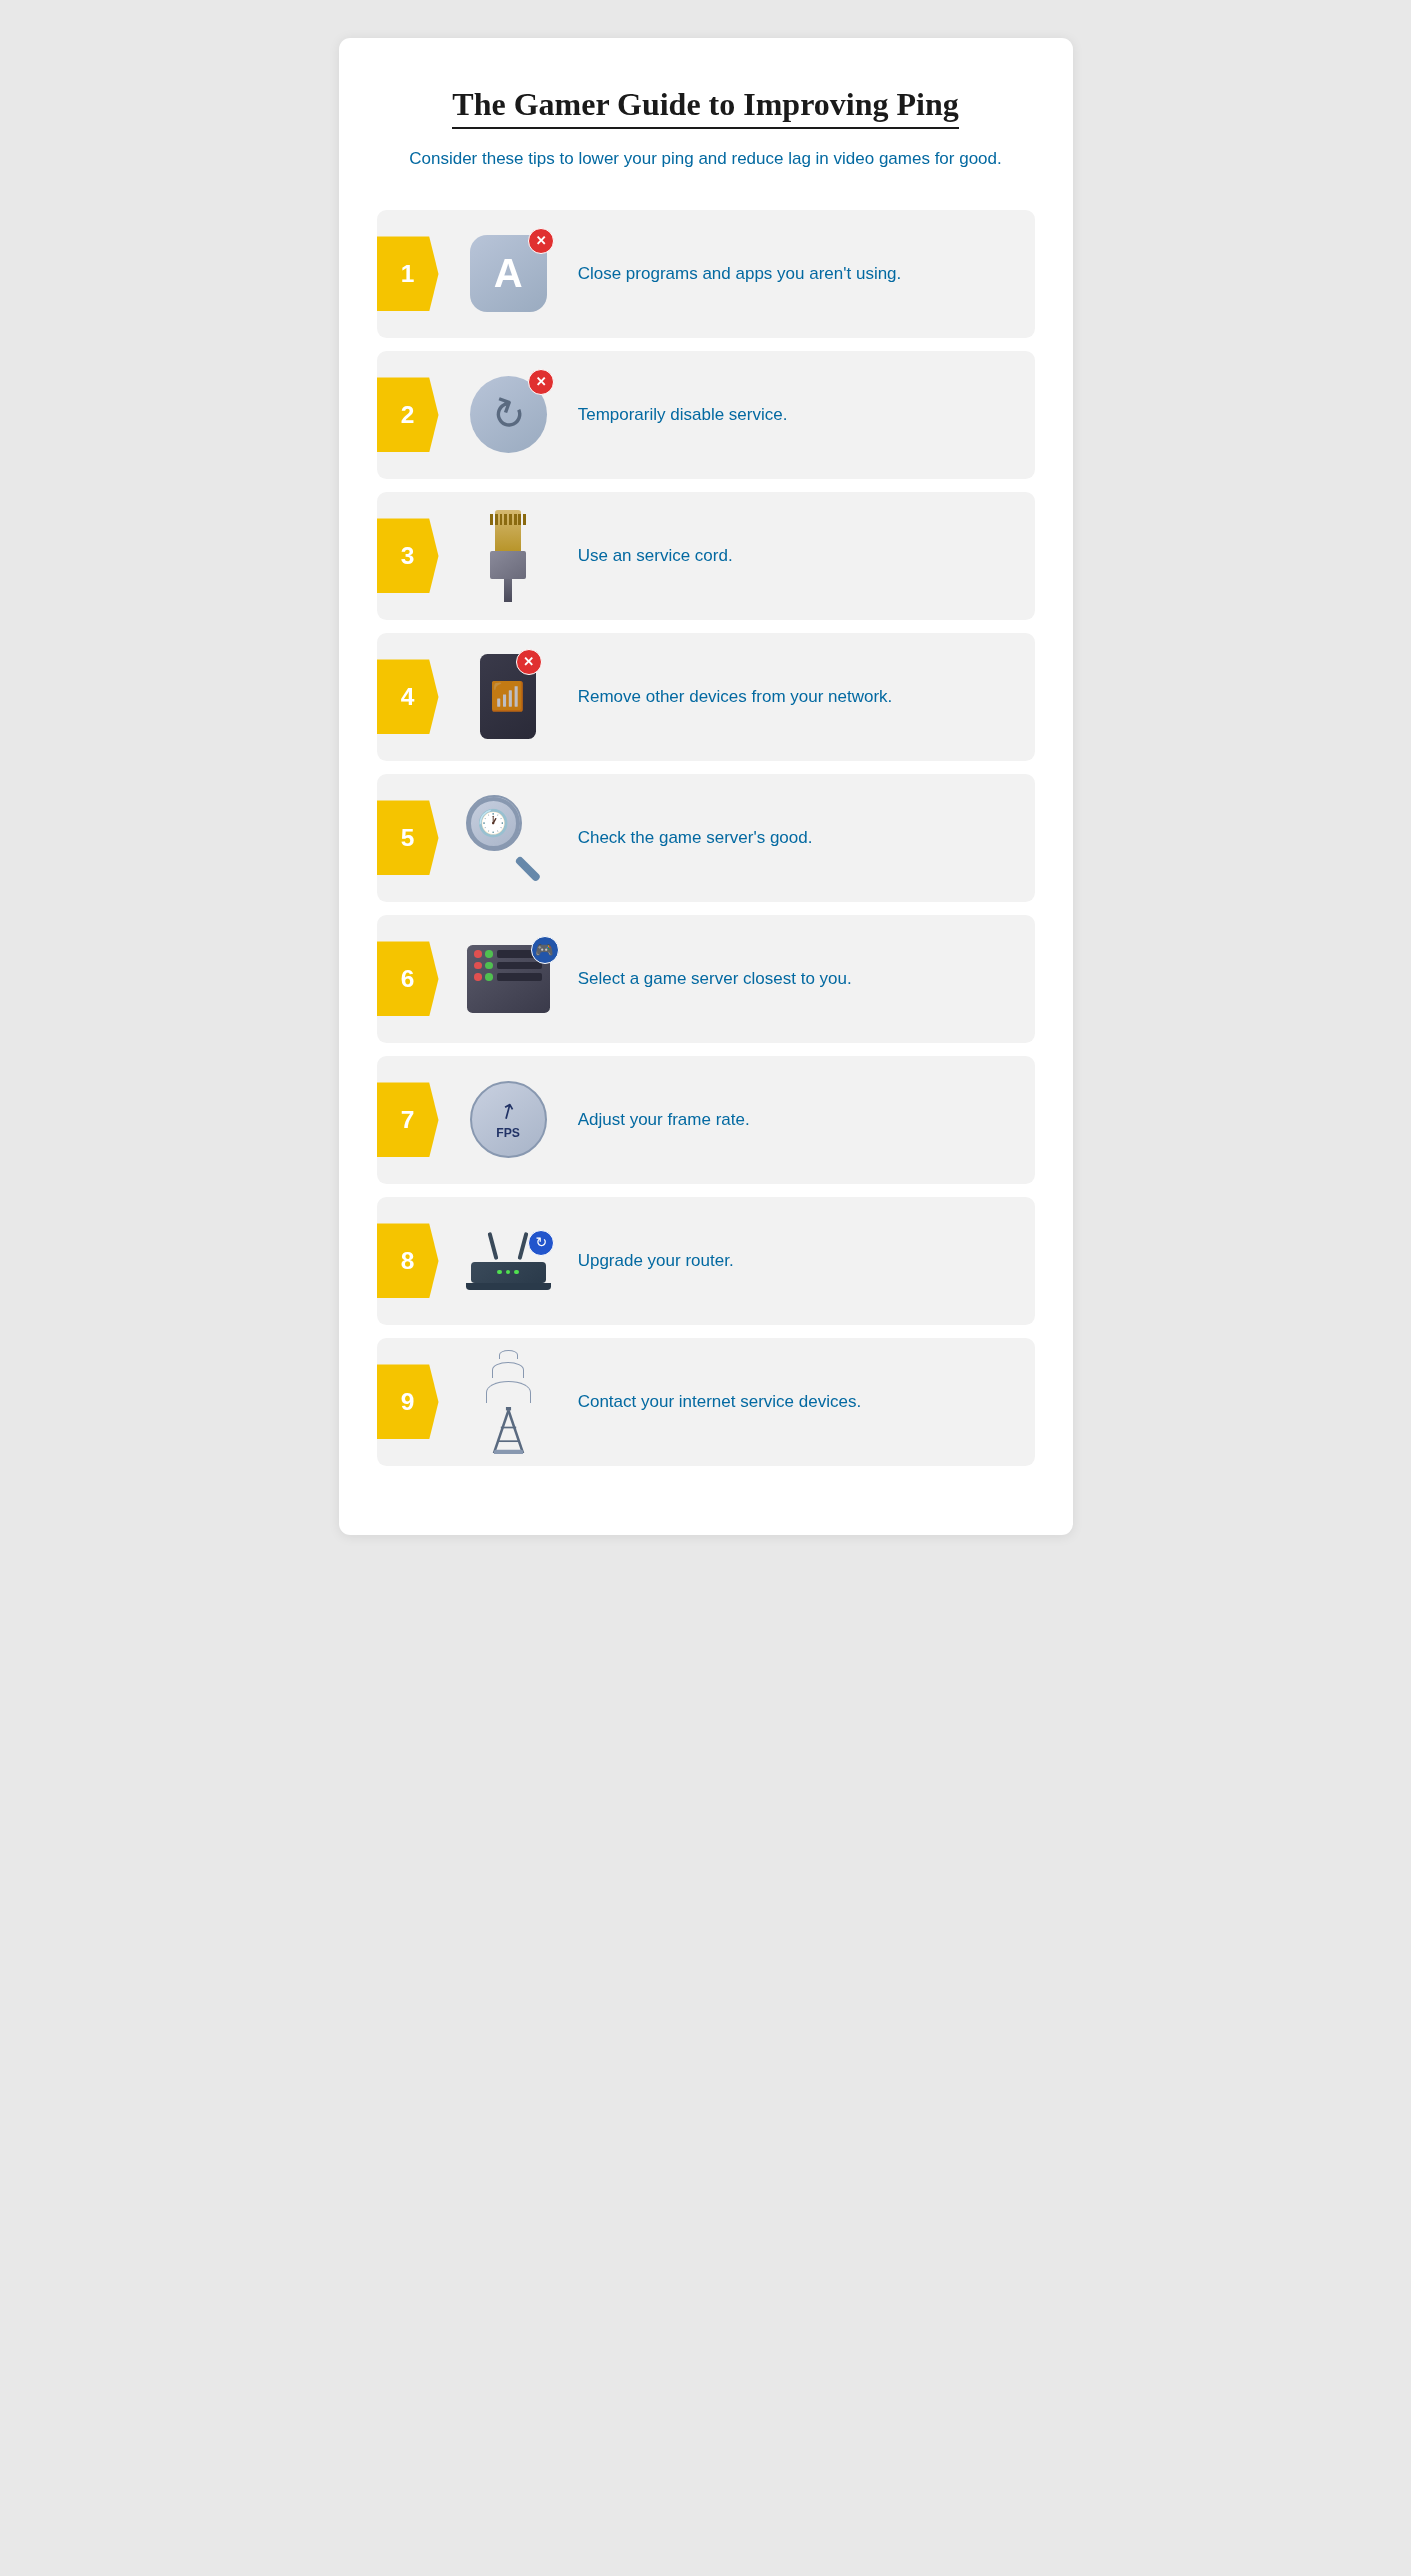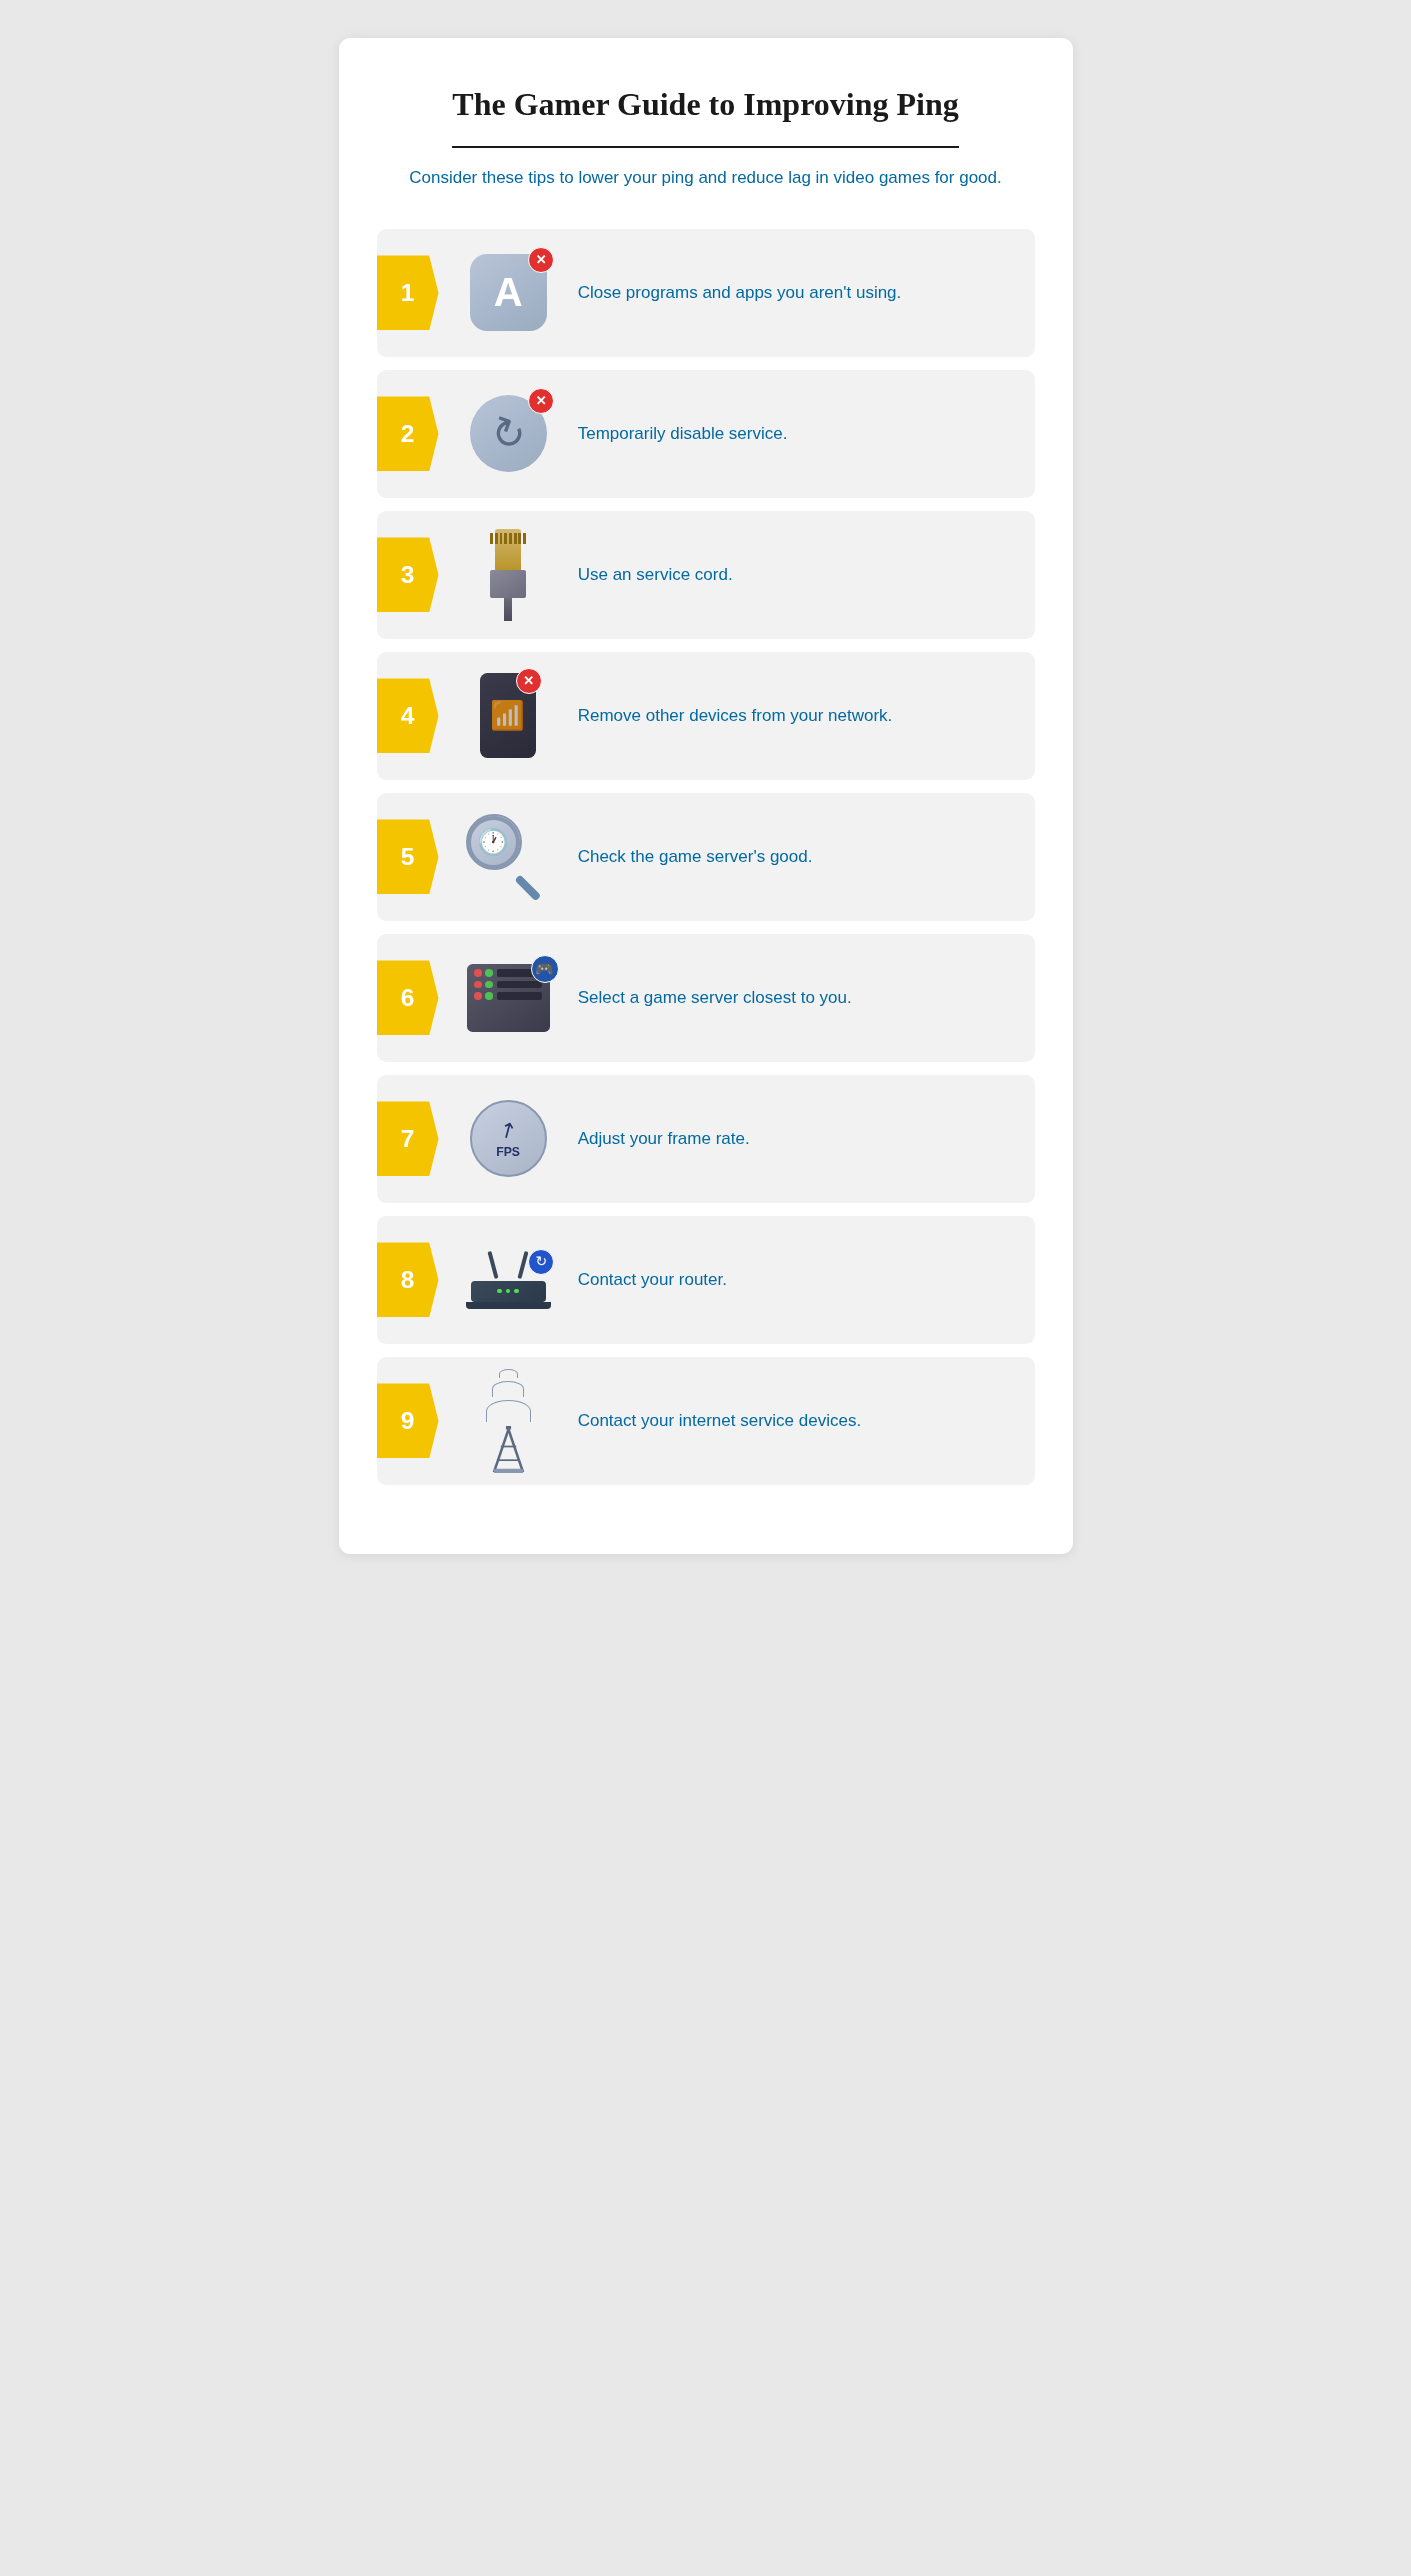--- a/index.html
+++ b/index.html
@@ -27,21 +27,21 @@
       margin-bottom: 38px;
     }
 
     .header h1 {
       font-size: 32px;
       font-weight: 900;
       color: #1a1a1a;
       font-family: 'Georgia', serif;
       border-bottom: 2.8px solid #1a1a1a;
       display: inline-block;
-      padding-bottom: 23px;
+      padding-bottom: 4px;
       margin-bottom: 17px;
       line-height: 1.2;
     }
 
     .header p {
       font-size: 17px;
       color: #0369a1;
       line-height: 1.5;
       font-family: Arial, sans-serif;
       font-weight: normal;
@@ -561,21 +561,21 @@
           </div>
           <div class="router-body">
             <div class="router-light"></div>
             <div class="router-light"></div>
             <div class="router-light"></div>
           </div>
           <div class="router-base"></div>
           <div class="refresh-badge">↻</div>
         </div>
       </div>
-      <span class="tip-text">Contact your router.</span>
+      <span class="tip-text">Upgrade your router.</span>
     </div>
 
     <div class="tip-item">
       <div class="step-badge">
         <span>9</span>
       </div>
       <div class="icon-area">
         <div class="icon-tower">
           <div class="tower-signal-arcs">
             <div class="arc arc1"></div>

